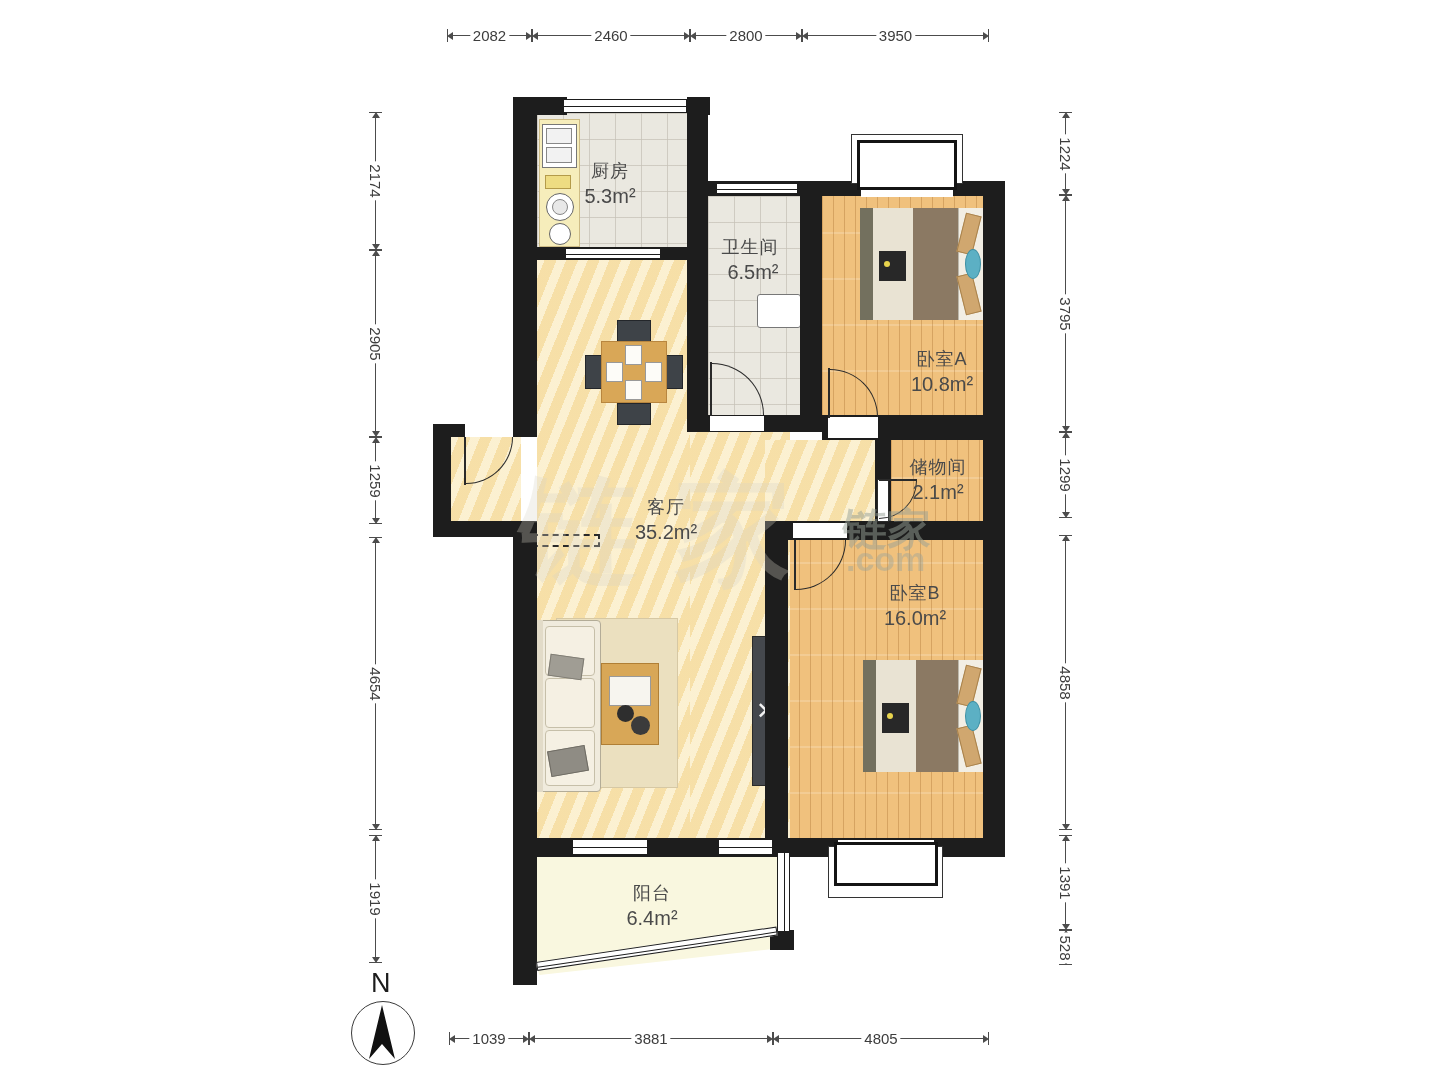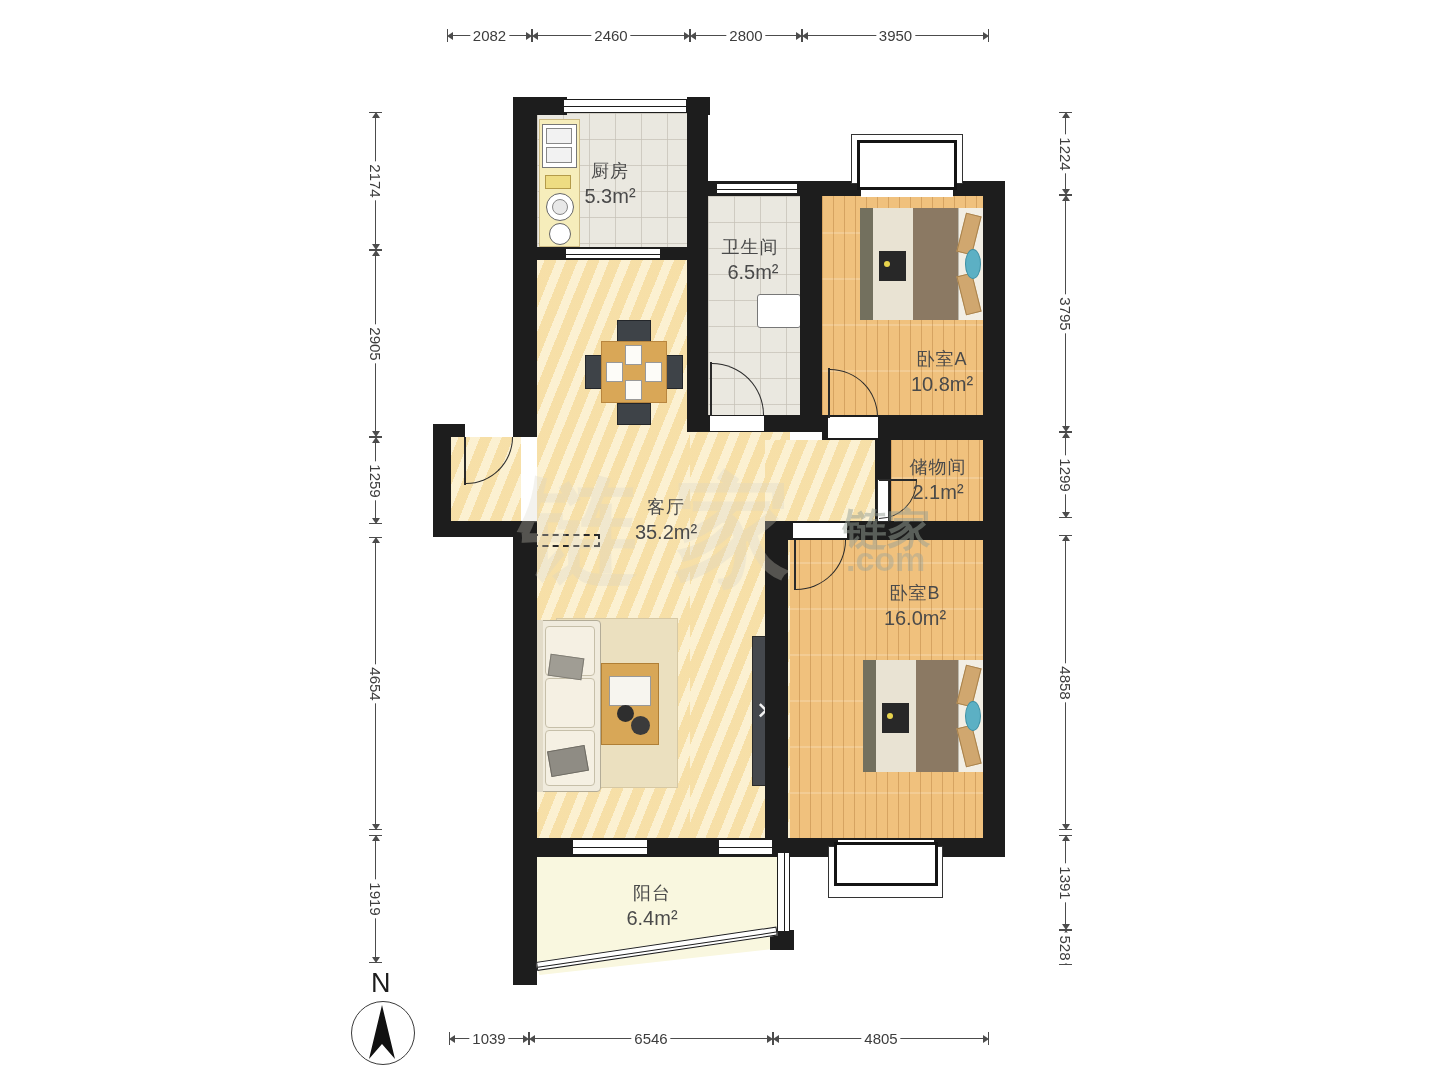--- a/index.html
+++ b/index.html
@@ -272,21 +272,21 @@
       <div class="dim dim-h" style="left: 449px; top: 1038px; width: 80px;">
         <i class="dl"></i>
         <i class="t t1"></i>
         <i class="t t2"></i>
         <span class="dv">1039</span>
       </div>
       <div class="dim dim-h" style="left: 529px; top: 1038px; width: 244px;">
         <i class="dl"></i>
         <i class="t t1"></i>
         <i class="t t2"></i>
-        <span class="dv">6546</span>
+        <span class="dv">3881</span>
       </div>
       <div class="dim dim-h" style="left: 773px; top: 1038px; width: 216px;">
         <i class="dl"></i>
         <i class="t t1"></i>
         <i class="t t2"></i>
         <span class="dv">4805</span>
       </div>
       <div class="dim dim-v" style="left: 375px; top: 112px; height: 138px;">
         <i class="dl"></i>
         <i class="t t1"></i>

